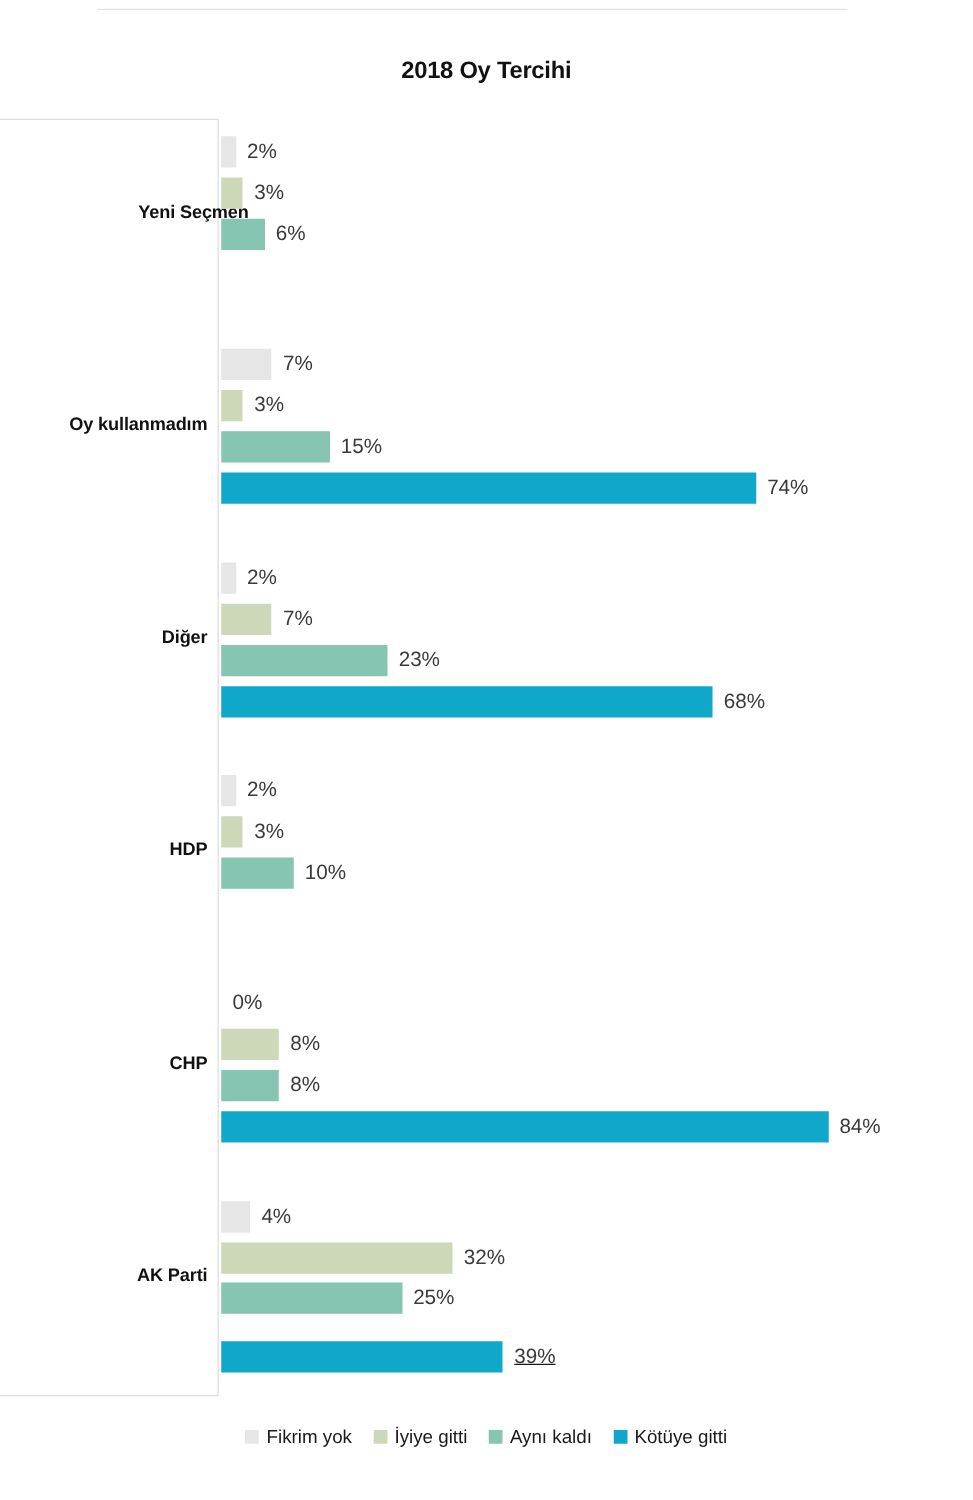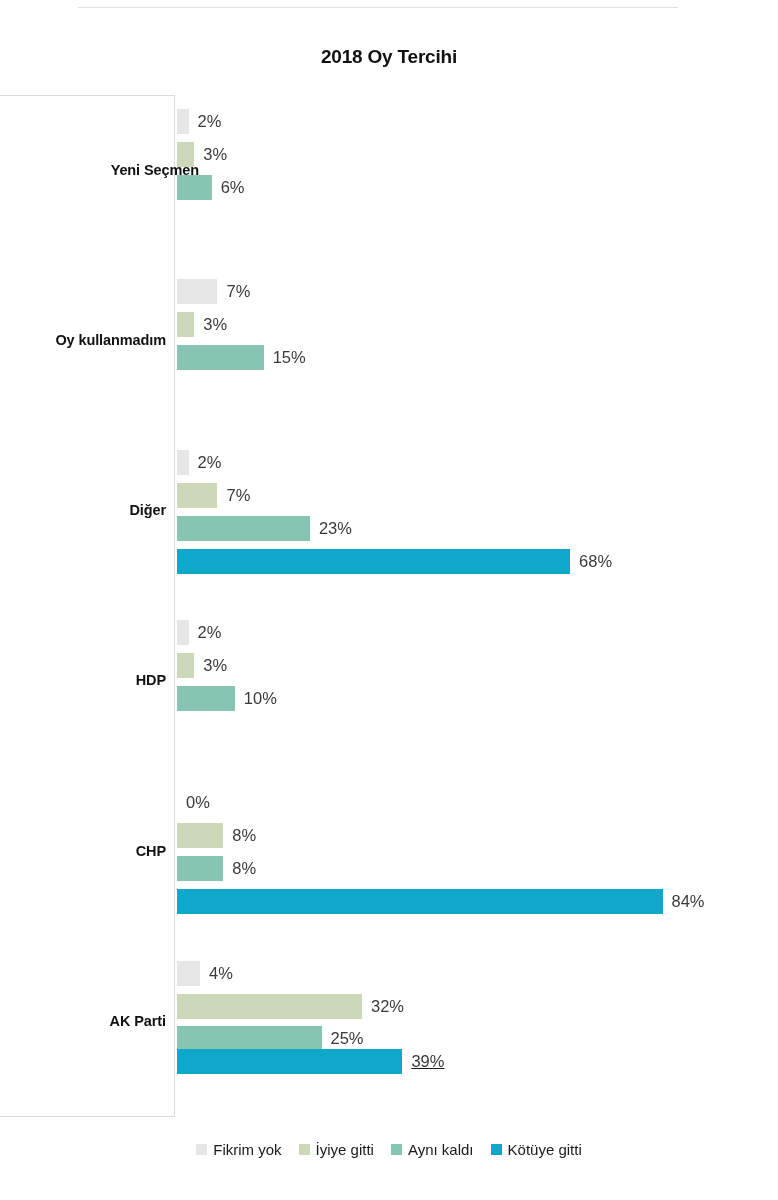--- a/index.html
+++ b/index.html
@@ -155,20 +155,24 @@
         <span class="bar-value">7%</span>
       </div>
       <div class="bar-row" style="top: 33px;">
         <span class="bar" style="width: 17.34px; background: rgb(205, 216, 184);"></span>
         <span class="bar-value">3%</span>
       </div>
       <div class="bar-row" style="top: 66px;">
         <span class="bar" style="width: 86.7px; background: rgb(133, 197, 177);"></span>
         <span class="bar-value">15%</span>
       </div>
+      <div class="bar-row" style="top: 99px;">
+        <span class="bar" style="width: 427.72px; background: rgb(15, 168, 202);"></span>
+        <span class="bar-value">74%</span>
+      </div>
     </div>
     <div class="group" style="top: 354.6px; height: 132px;">
       <div class="cat-label" style="top: 52.5px;">Diğer</div>
       <div class="bar-row" style="top: 0px;">
         <span class="bar" style="width: 11.56px; background: rgb(230, 230, 230);"></span>
         <span class="bar-value">2%</span>
       </div>
       <div class="bar-row" style="top: 33px;">
         <span class="bar" style="width: 40.46px; background: rgb(205, 216, 184);"></span>
         <span class="bar-value">7%</span>
@@ -223,21 +227,21 @@
         <span class="bar-value">4%</span>
       </div>
       <div class="bar-row" style="top: 33px;">
         <span class="bar" style="width: 184.96px; background: rgb(205, 216, 184);"></span>
         <span class="bar-value">32%</span>
       </div>
       <div class="bar-row" style="top: 65px;">
         <span class="bar" style="width: 144.5px; background: rgb(133, 197, 177);"></span>
         <span class="bar-value">25%</span>
       </div>
-      <div class="bar-row" style="top: 88px; text-decoration: underline;">
+      <div class="bar-row" style="top: 112px; text-decoration: underline;">
         <span class="bar" style="width: 225.42px; background: rgb(15, 168, 202);"></span>
         <span class="bar-value">39%</span>
       </div>
     </div>
   </div>
 
 <div id="legend">
     <div class="legend-item">
       <span class="legend-swatch" style="background: rgb(230, 230, 230);"></span>
       <span class="legend-label">Fikrim yok</span>

